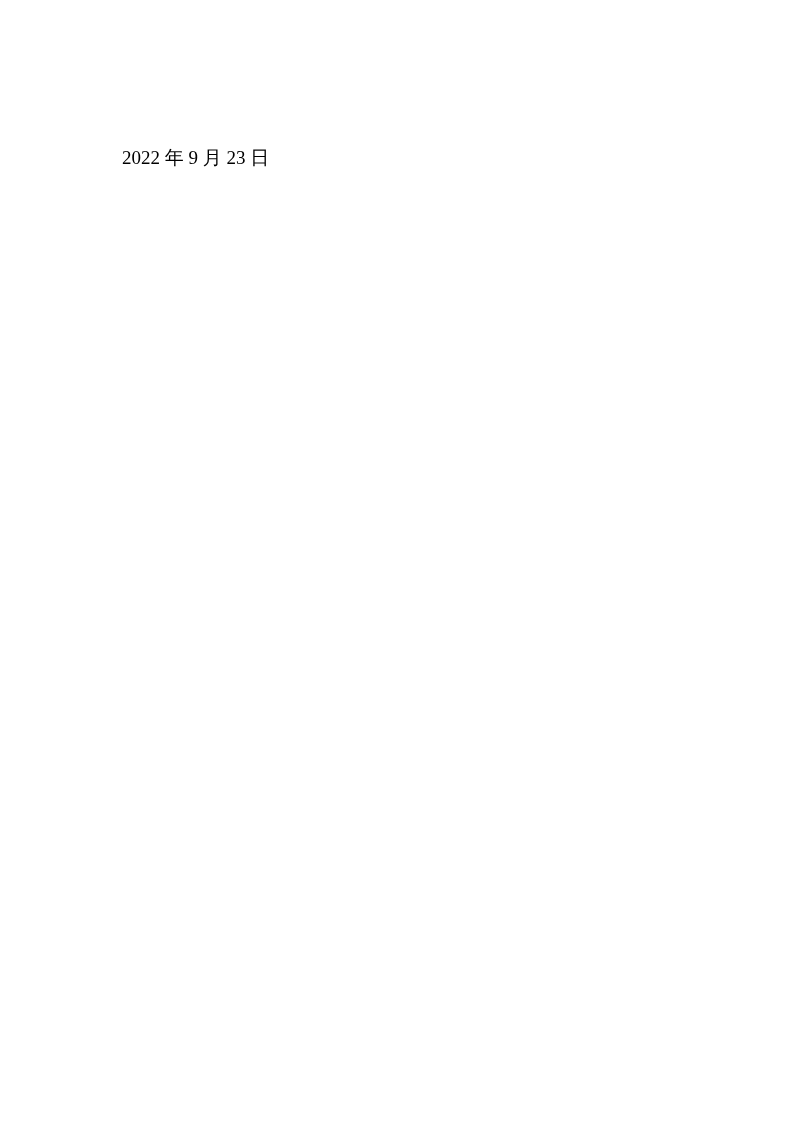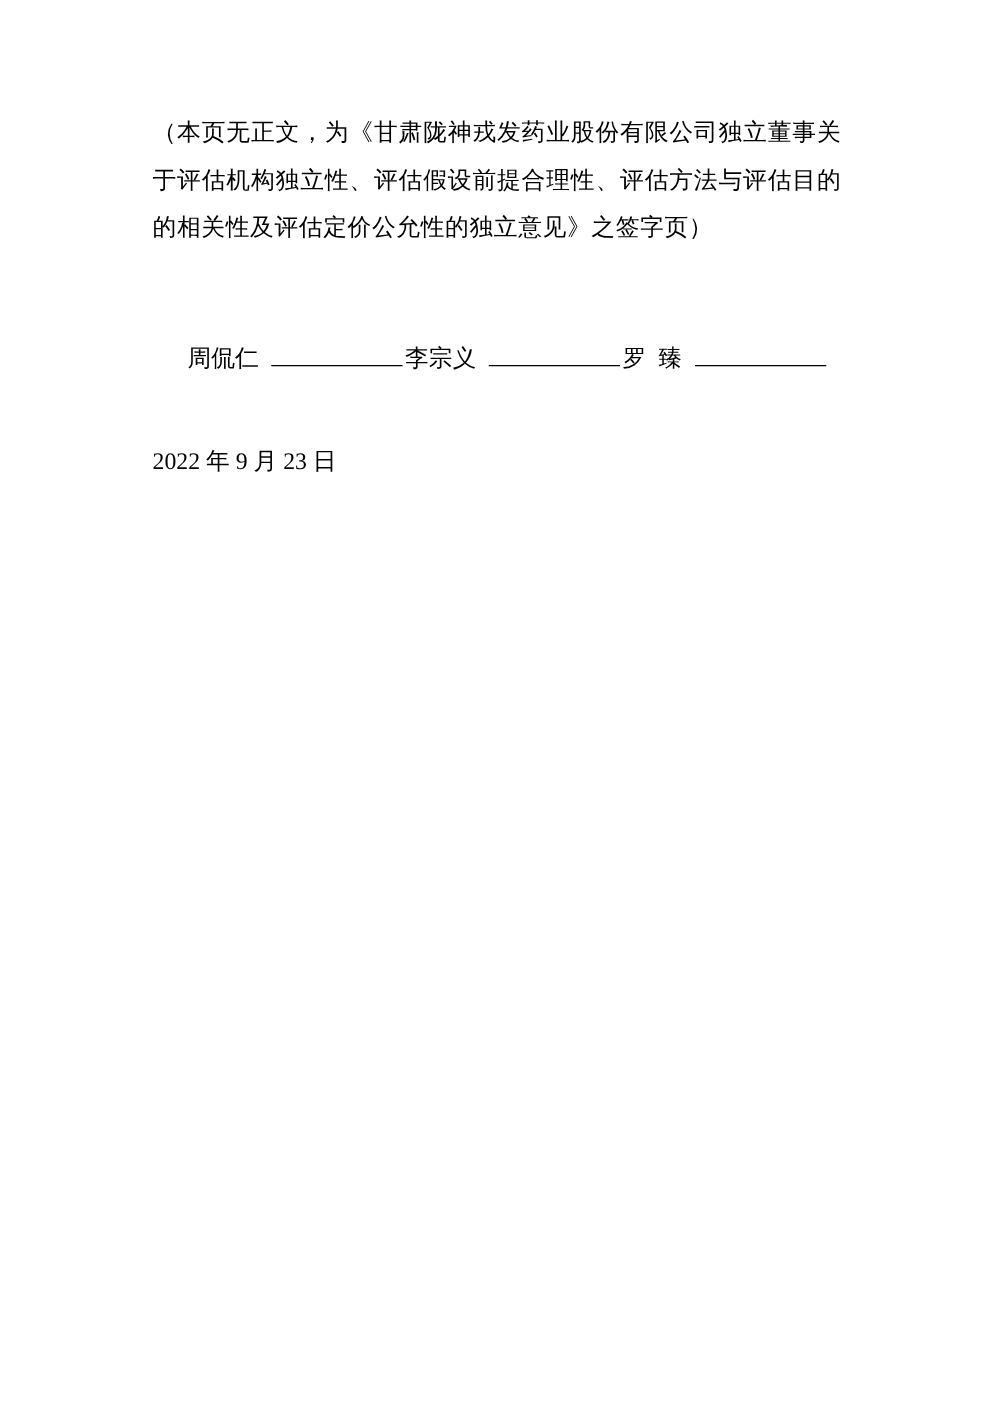--- a/index.html
+++ b/index.html
@@ -60,28 +60,19 @@
     text-align: left;
     white-space: pre-wrap;
   }
 </style>
 </head>
 <body>
 
 <div class="page">
   <div class="content">
 
-    <p class="closing-statement">（本页无正文，为《甘肃陇神戎发药业股份有限公司独立董事关于评估机构独立性、评估假设前提合理性、评估方法与评估目的的相关性及评估定价公允性的独立意见》之签字页）</p>
 
 
-    <div class="signature-row">
-      <span class="signer-name">周侃仁</span>
-      <span class="signature-blank"></span>
-      <span class="signer-name">李宗义</span>
-      <span class="signature-blank"></span>
-      <span class="signer-name">罗  臻</span>
-      <span class="signature-blank last"></span>
-    </div>
 
     <p class="doc-date">2022 年 9 月 23 日</p>
 
   </div>
 </div>
 
 </body></html>

